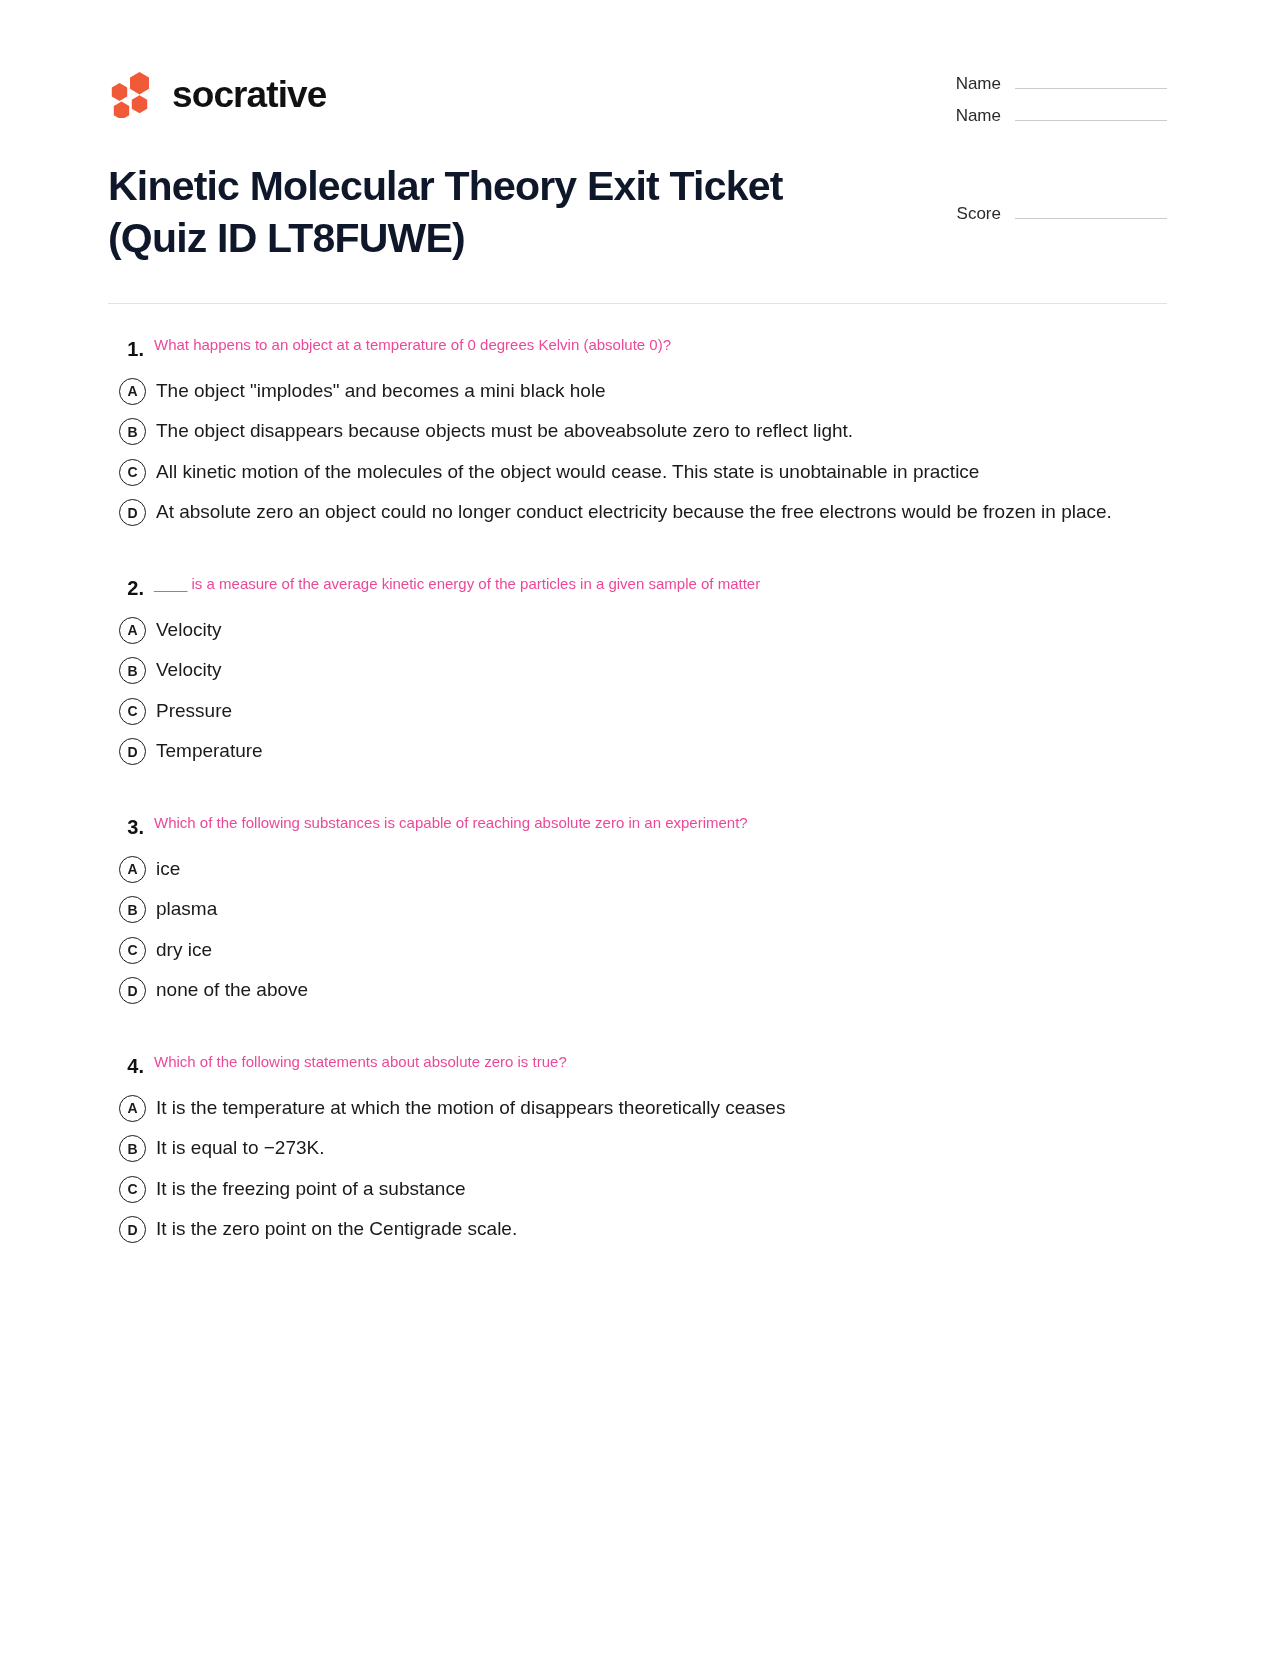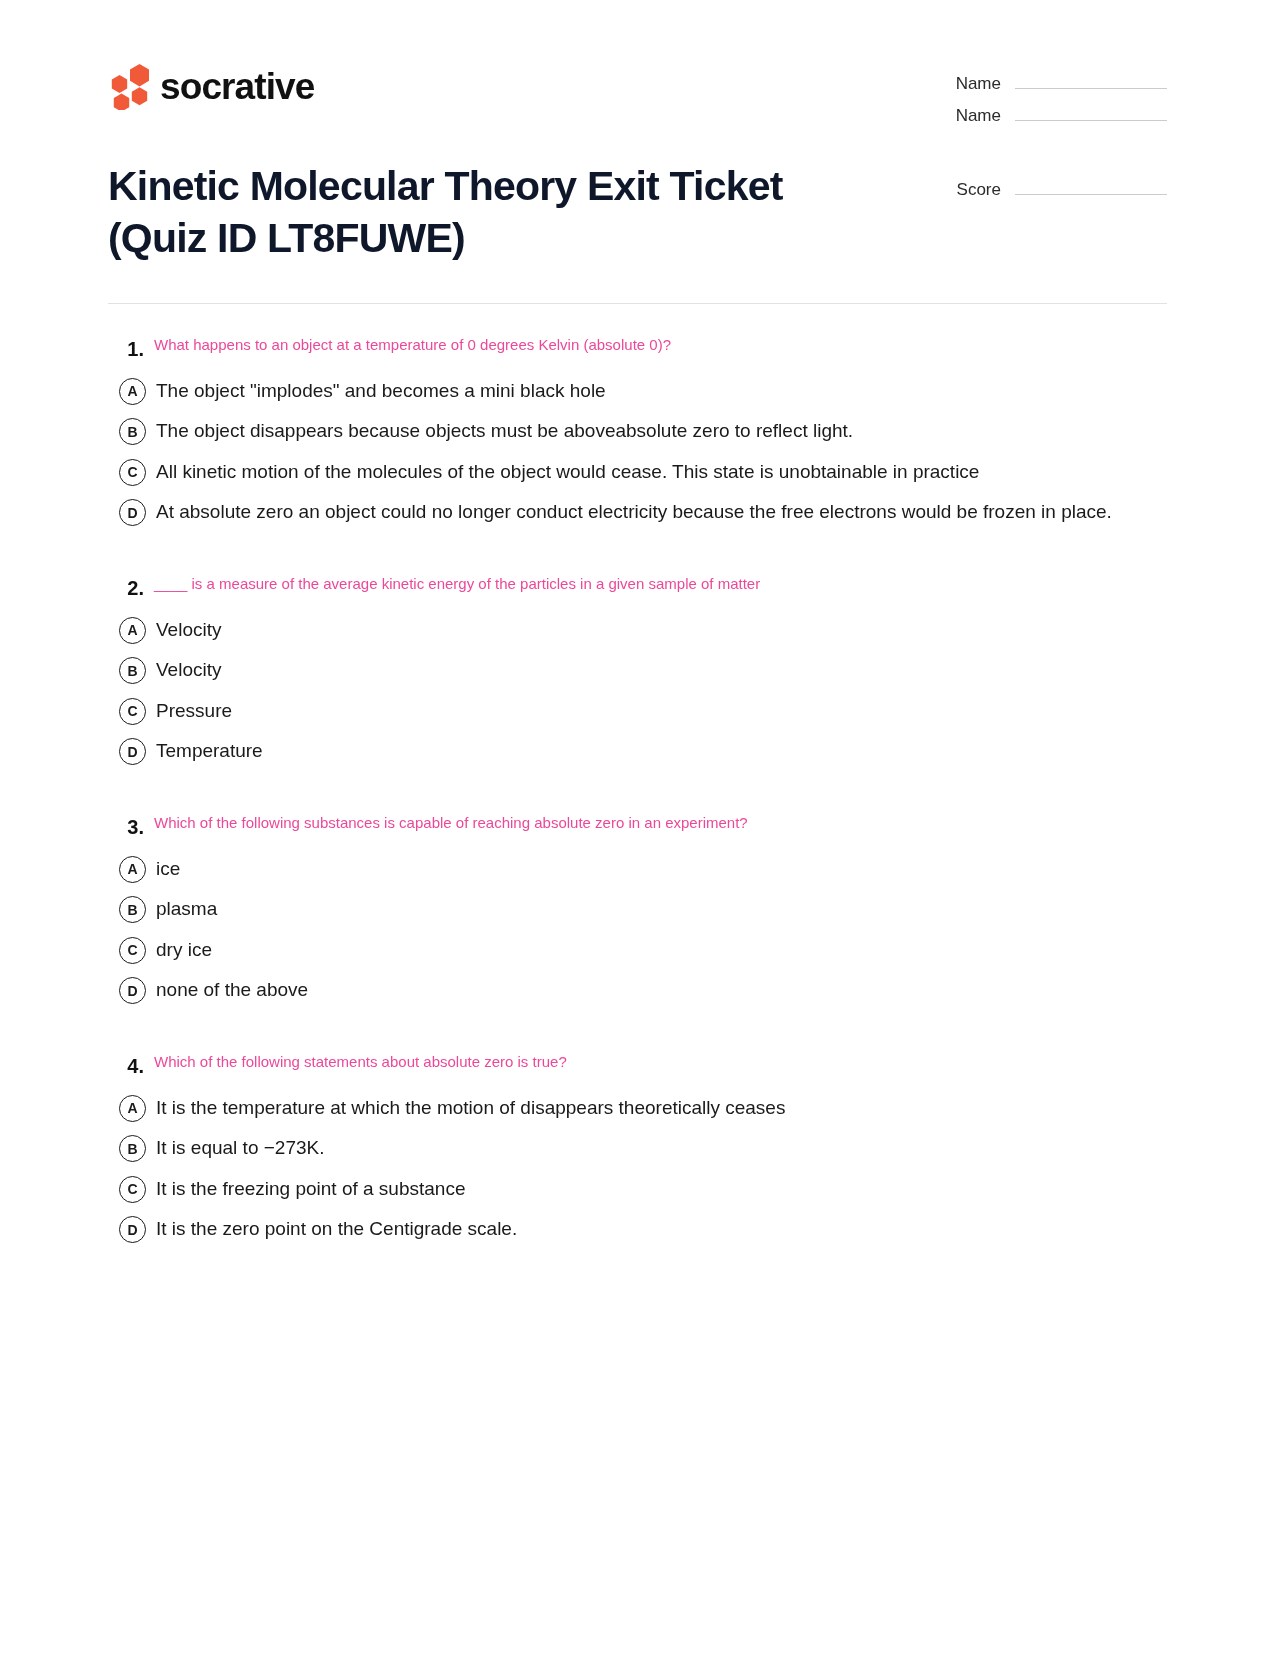--- a/index.html
+++ b/index.html
@@ -29,22 +29,22 @@
     position: relative;
     display: flex;
     align-items: flex-start;
     justify-content: space-between;
     padding: 60px 108px 0 108px;
   }
 
   .brand {
     display: flex;
     align-items: center;
-    gap: 4px;
-    margin-top: 2px;
+    gap: 16px;
+    margin-top: 10px;
   }
 
   .brand-mark { width: 48px; height: 48px; display: block; flex: none; }
 
   .brand-name {
     font-size: 37px;
     font-weight: 700;
     letter-spacing: -0.9px;
     color: #111111;
     line-height: 1;
@@ -93,21 +93,21 @@
     color: #0f172a;
     max-width: 690px;
   }
 
   .score-row {
     display: flex;
     align-items: baseline;
     justify-content: flex-end;
     gap: 14px;
     width: 250px;
-    margin-top: 20px;
+    margin-top: 44px;
   }
 
   .divider {
     margin: 38px 108px 0 108px;
     border-top: 1px solid #e2e2e2;
   }
 
   
   .questions {
     padding: 30px 108px 0 108px;

